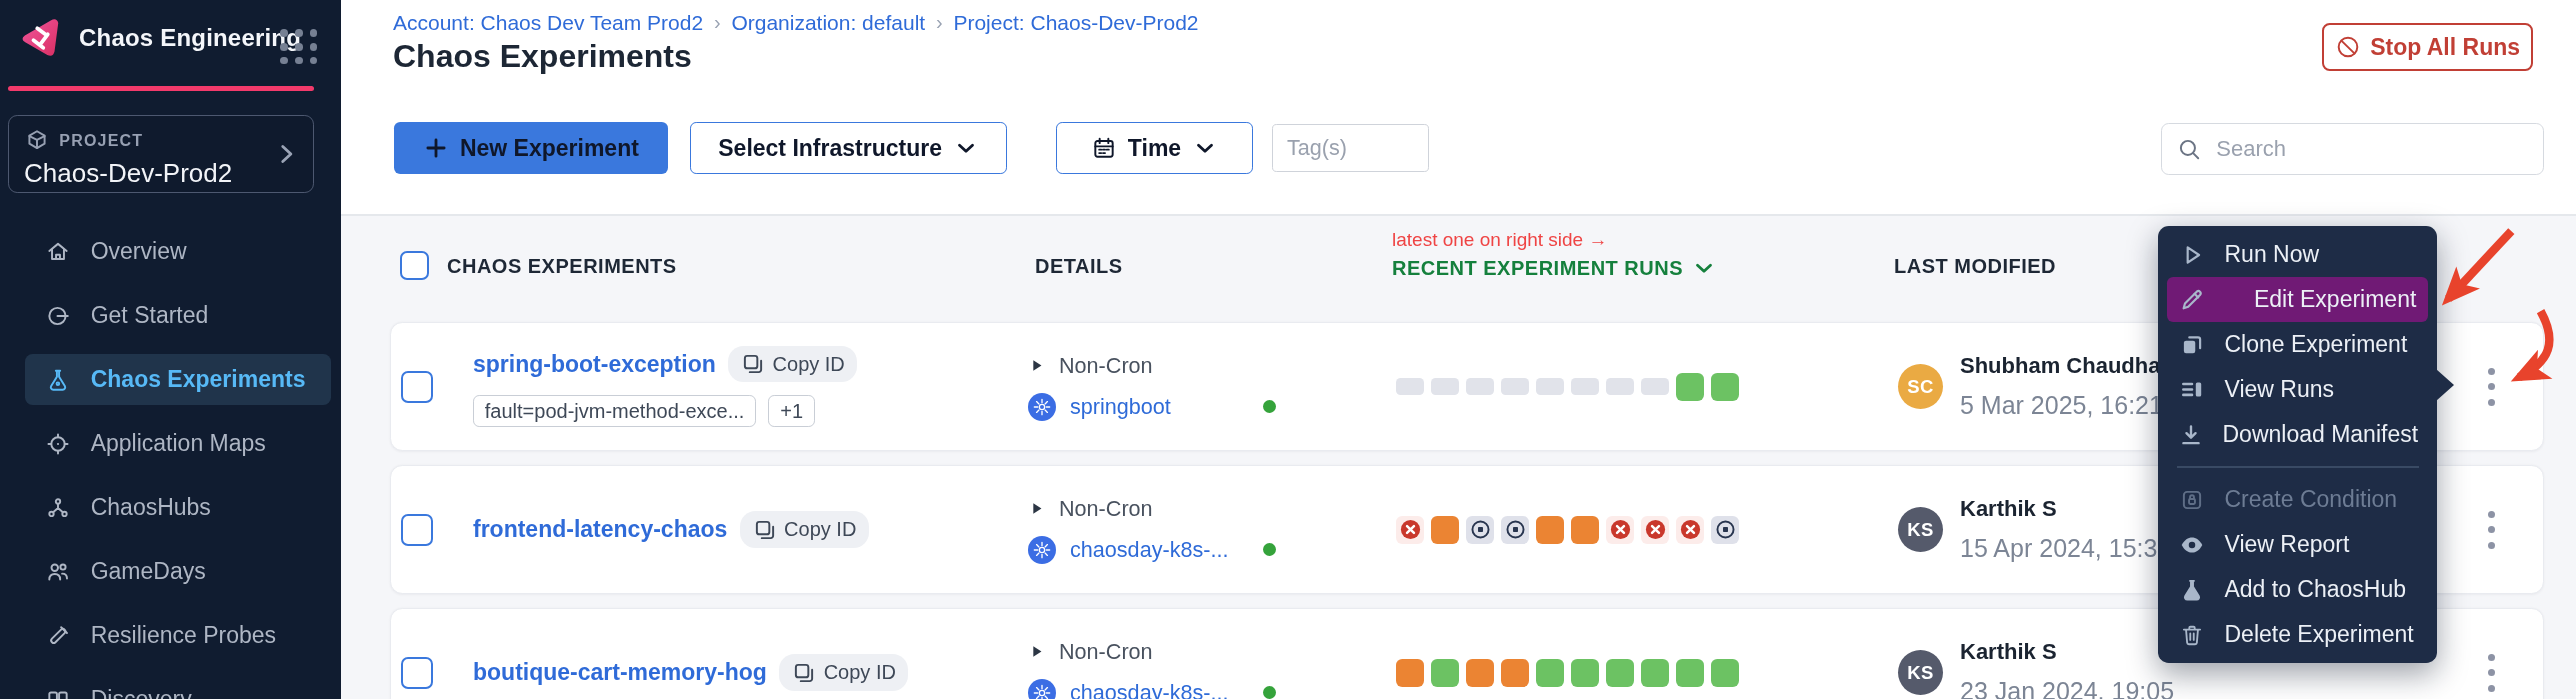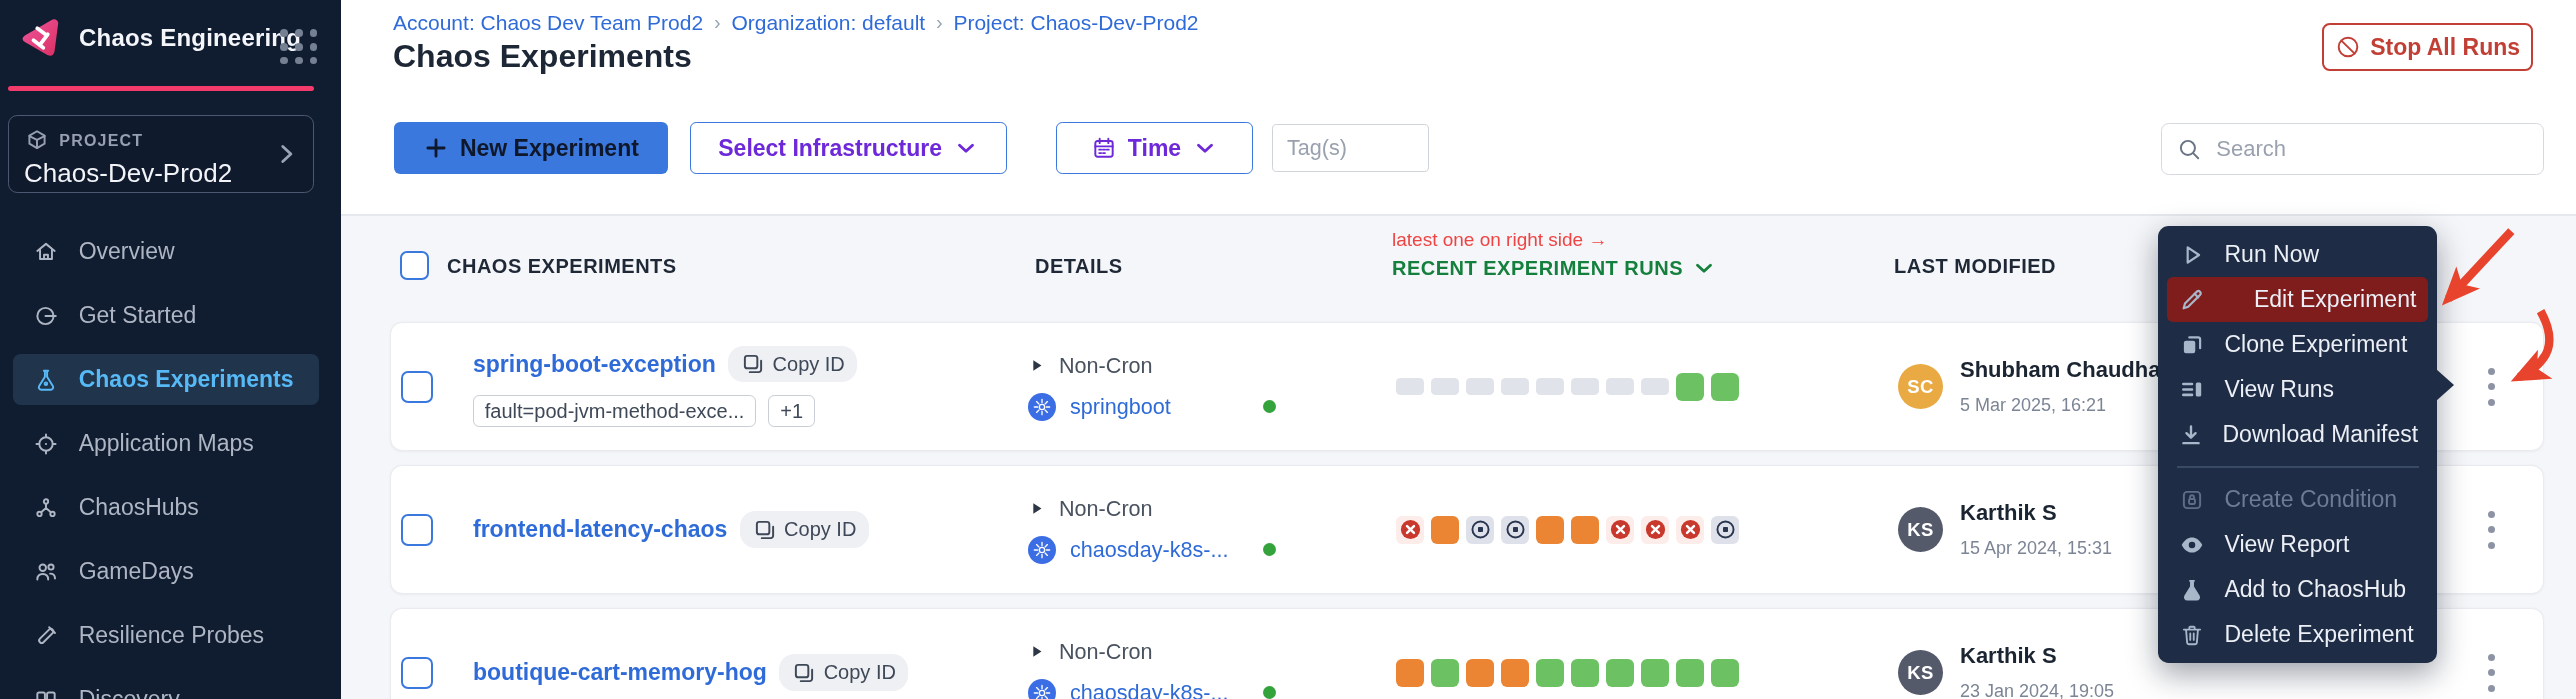--- a/index.html
+++ b/index.html
@@ -14,41 +14,41 @@
   .brand-title{font-size:24px;font-weight:bold;color:#f4f6fa;letter-spacing:0.2px;}
   .grid-dots{position:absolute;right:23px;top:29px;display:grid;grid-template-columns:repeat(3,8.5px);grid-gap:6.2px;}
   .grid-dots i{width:7.7px;height:7.7px;border-radius:50%;background:#768093;}
   .brand-underline{position:absolute;left:7.7px;top:86px;width:306px;height:5.4px;border-radius:3.1px;background:#f23a6b;}
   .project-card{position:absolute;left:7.7px;top:115px;width:306px;height:78px;border:1.5px solid #4d5870;border-radius:9.2px;
                 background:#0f1a2d;padding:11.5px 15.4px;cursor:pointer;}
   .proj-top{display:flex;align-items:center;gap:9.2px;color:#97a0b2;}
   .proj-label{font-size:16px;font-weight:bold;letter-spacing:1.2px;}
   .proj-name{margin-top:4.6px;font-size:26px;color:#f2f4f8;}
   .proj-chevron{position:absolute;right:14px;top:25px;color:#9aa3b5;}
-  .nav{position:absolute;left:5px;top:0;width:341px;height:700px;}
+  .nav{position:absolute;left:17px;top:0;width:341px;height:700px;}
   .nav-item{position:absolute;left:7.7px;width:306px;height:51px;border-radius:7.7px;display:flex;align-items:center;
             gap:20px;padding-left:20px;color:#aeb6c4;font-size:23px;cursor:pointer;}
   .nav-item.active{background:#20344b;color:#57b9f6;font-weight:bold;}
   .icn{display:inline-flex;align-items:center;justify-content:center;line-height:0;}
 
   
   .main-sep{position:absolute;left:341px;top:214px;width:2235px;height:1.5px;background:#e5e8ec;}
   .breadcrumb{position:absolute;left:393px;top:10.8px;display:flex;align-items:center;gap:10.8px;font-size:21px;}
   .crumb{color:#2f6bd8;cursor:pointer;}
   .crumb-sep{color:#9aa3b3;font-size:20px;}
   .page-title{position:absolute;left:393px;top:38px;margin:0;font-size:32px;font-weight:bold;color:#1d2735;}
   .stop-btn{position:absolute;left:2322px;top:23px;width:211px;height:48px;background:#fff;border:2.3px solid #c13f35;
             border-radius:7.7px;color:#c13f35;font-size:23px;font-weight:bold;display:flex;align-items:center;
             justify-content:center;gap:9.2px;cursor:pointer;font-family:inherit;}
 
   
   .btn{display:flex;align-items:center;justify-content:center;gap:10.8px;border-radius:6.2px;font-size:23px;font-weight:bold;
        cursor:pointer;font-family:inherit;}
   .btn-primary{position:absolute;left:394px;top:122px;width:274px;height:52px;background:#3a78dd;border:none;color:#0f172a;}
-  .btn-outline{background:#fff;border:1.9px solid #3a78dd;color:#6d28d9;}
+  .btn-outline{background:#fff;border:1.9px solid #3a78dd;color:#0f172a;}
   .btn-infra{position:absolute;left:690px;top:122px;width:317px;height:52px;}
   .btn-time{position:absolute;left:1056px;top:122px;width:197px;height:52px;}
   .tags-input{position:absolute;left:1272px;top:124px;width:157px;height:48px;border:1.5px solid #cfd3da;border-radius:4.6px;
               font-size:21.6px;color:#3e4857;padding:0 14px;font-family:inherit;outline:none;}
   .tags-input::placeholder{color:#9aa1ae;}
   .search-wrap{position:absolute;left:2161px;top:123px;width:383px;height:52px;border:1.5px solid #d6dae0;border-radius:7.7px;
                background:#fff;display:flex;align-items:center;padding:0 14px;gap:12.3px;color:#6b7484;}
   .search-wrap input{flex:1;border:none;outline:none;font-size:22px;color:#3e4857;font-family:inherit;}
   .search-wrap input::placeholder{color:#9aa1ae;}
 
@@ -73,34 +73,34 @@
   .det-line{display:flex;align-items:center;gap:14px;font-size:21.6px;color:#49525f;}
   .det-infra-name{color:#2f6bd8;cursor:pointer;width:179px;white-space:nowrap;overflow:hidden;}
   .green-dot{width:13px;height:13px;border-radius:50%;background:#35a33b;}
   .k8s{width:28px;height:28px;border-radius:50%;background:#3b6de4;color:#fff;display:flex;align-items:center;justify-content:center;}
   .runs{position:absolute;left:1005px;top:0;height:100%;display:flex;align-items:center;gap:7px;}
   .sq{width:28px;border-radius:6.2px;display:flex;align-items:center;justify-content:center;cursor:pointer;}
   .who{position:absolute;left:1507px;top:0;height:100%;display:flex;align-items:center;gap:17px;}
   .avatar{width:45px;height:45px;border-radius:50%;color:#fff;font-size:18.5px;font-weight:bold;display:flex;
           align-items:center;justify-content:center;letter-spacing:0.4px;}
   .who-name{font-size:22px;font-weight:bold;color:#1b2431;}
-  .who-date{font-size:18px;color:#7c8595;margin-top:12px;}
+  .who-date{font-size:25px;color:#7c8595;margin-top:12px;}
   .kebab{position:absolute;left:2083px;top:50%;margin-top:-23px;width:34px;height:46px;display:flex;flex-direction:column;
          align-items:center;justify-content:center;gap:8.5px;cursor:pointer;}
   .kebab i{width:7px;height:7px;border-radius:50%;background:#8d93a5;}
 
   
   .menu{position:absolute;left:2158px;top:226px;width:279px;background:#1e2c46;border-radius:10.8px;padding:6.2px 0;
         box-shadow:0 10.8px 31px rgba(10,20,40,.4);z-index:50;}
   .menu-beak{position:absolute;right:-17px;top:143px;width:0;height:0;border-top:16px solid transparent;
              border-bottom:16px solid transparent;border-left:18.5px solid #1e2c46;}
   .mi{height:45px;margin:0 9.2px;padding:0 10.8px;border-radius:6.2px;display:flex;align-items:center;gap:18.5px;
       color:#ecf0f6;font-size:23px;cursor:pointer;white-space:nowrap;}
   .mi .icn{color:#a9b7ca;width:28px;}
-  .mi.hl{background:#7f1d1d;gap:48px;}
+  .mi.hl{background:#701a75;gap:48px;}
   .mi.dis{color:#6d7c94;cursor:default;}
   .mi.dis .icn{color:#5f6e86;}
   .menu-div{height:1.5px;background:#394a64;margin:9.2px 18.5px;}
 
   .arrows{position:absolute;left:0;top:0;z-index:60;pointer-events:none;}
 </style>
 </head>
 <body>
 
 <div class="stage">

